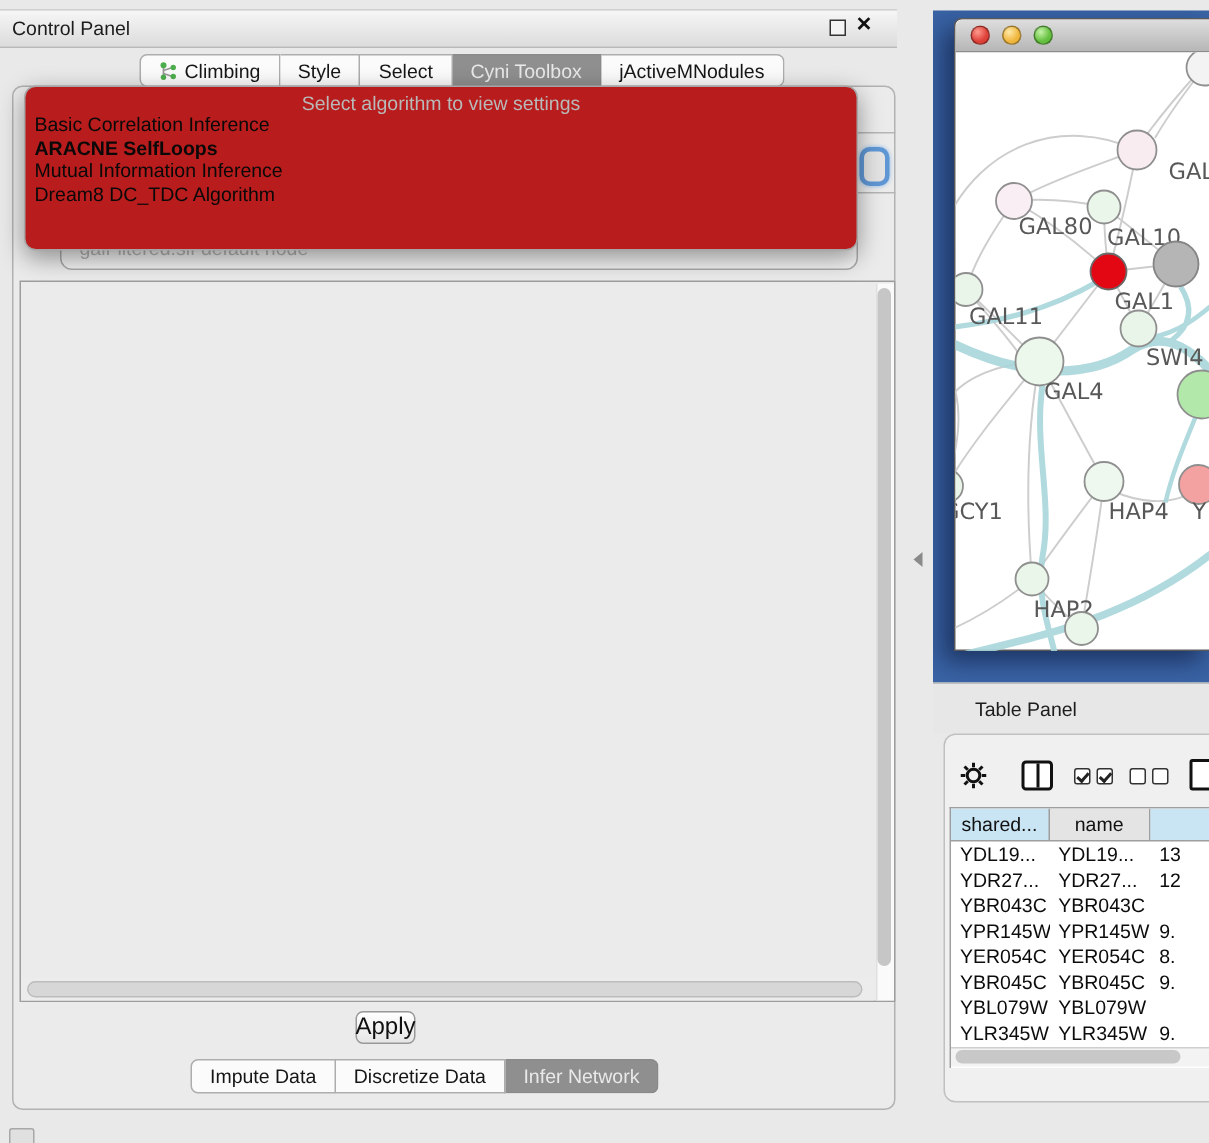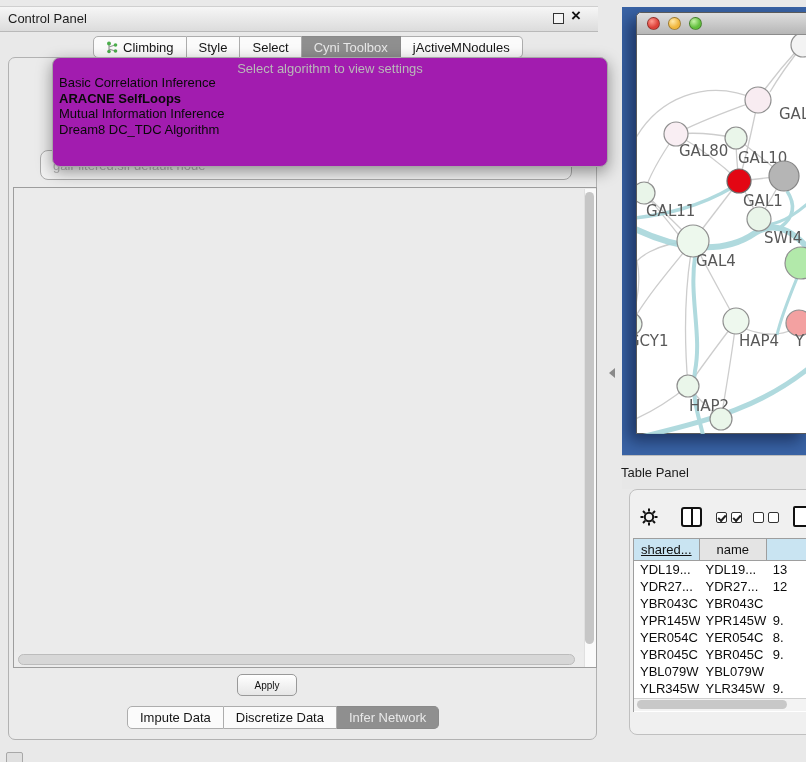--- a/index.html
+++ b/index.html
@@ -29,23 +29,23 @@
 
   
   .frag-line { height:1px; background:#b5b5b5; z-index:4; }
   .frag-combo-ring { left:573px; top:98px; width:20px; height:26px; border:3px solid #5f97d5;
     border-radius:7px; background:#e3e3e3; z-index:4; box-shadow:0 0 3px #86b6e8; }
   .behind-combo { left:40px; top:150px; width:532px; height:30px; background:#f2f2f2;
     border:1px solid #ababab; border-radius:8px; z-index:3; color:#b3b3b3;
     line-height:30px; padding-left:12px; }
 
   
-  .overlay { left:16px; top:57px; width:556px; height:110px; background:#a21caf;
+  .overlay { left:16px; top:57px; width:556px; height:110px; background:#b91c1c;
     border:1px solid #a6a6a6; border-radius:8px; z-index:50;
-    box-shadow:0 5px 16px rgba(0,0,0,.40); overflow:hidden;margin-left:36px; }
+    box-shadow:0 5px 16px rgba(0,0,0,.40); overflow:hidden; }
   .overlay-title { text-align:center; color:#b9b9b9; font-size:13px; margin-top:3px; height:14px; }
   .algo-item { padding-left:6px; line-height:15.5px; font-size:13px; color:#090909; white-space:nowrap; }
   .algo-item.bold { font-weight:bold; }
 
   
   .vp { left:13px; top:187px; width:584px; height:481px; border:1px solid #9d9d9d;
     background:#ebebeb; z-index:2; }
   .group { position:absolute; border:1px solid #b4b4b4; border-radius:4px; }
   .group-title { position:absolute; top:-8px; left:8px; background:#ebebeb; padding:0 4px;
     font-size:13px; white-space:nowrap; }
@@ -87,23 +87,23 @@
     border-left:1px solid #d8d8d8; }
   .attr-thumb { left:551px; top:590px; width:10px; height:54px; background:#c2c2c2; border-radius:5px; }
 
   .v-scroll { left:584px; top:189px; width:12px; height:478px; background:#fafafa;
     border-left:1px solid #e0e0e0; z-index:6; }
   .v-thumb { left:585px; top:192px; width:9px; height:452px; background:#c6c6c6; border-radius:5px; z-index:7; }
   .h-scroll { left:14px; top:652px; width:569px; height:15px; background:#ececec; z-index:6; }
   .h-thumb { left:18px; top:654px; width:557px; height:11px; background:#d7d7d7;
     border:1px solid #bcbcbc; border-radius:6px; z-index:7; }
 
-  .apply-btn { left:237px; top:674px; width:60px; height:22px;
+  .apply-btn { left:237px; top:674px; width:40px; height:22px;
     background:linear-gradient(#ffffff,#e6e6e6); border:1px solid #999;
-    border-radius:5px; font-size:10px; color:#111; display:flex; align-items:center;
+    border-radius:5px; font-size:16px; color:#111; display:flex; align-items:center;
     justify-content:center; z-index:2; }
 
   .bottom-tabbar { left:127px; top:706px; height:23px; display:flex; z-index:2; }
 
   .corner-chip { left:6px; top:752px; width:17px; height:12px; background:#e0e0e0;
     border:1px solid #a8a8a8; border-radius:2px; }
 
   
   .gutter-grip { left:609px; top:368px; width:0; height:0; border-top:5px solid transparent;
     border-bottom:5px solid transparent; border-right:6px solid #8a8a8a; }
@@ -119,21 +119,21 @@
   .tl { width:13px; height:13px; border-radius:50%; border:1px solid rgba(0,0,0,.35); }
   .tl.red { background:radial-gradient(circle at 35% 30%, #ff9a8e, #dd4038 60%); }
   .tl.yellow { background:radial-gradient(circle at 35% 30%, #ffe9a8, #f0b63c 60%); }
   .tl.green { background:radial-gradient(circle at 35% 30%, #c6f3a8, #62bf3d 60%); }
   .net-canvas { position:absolute; left:0; top:22px; width:172px; height:399px; }
   svg text { font-family:"DejaVu Sans", sans-serif; font-size:15px; fill:#585858; }
 
   
   .tp-header { left:622px; top:455px; width:184px; height:34px; background:#e7e7e7;
     border-top:1px solid #bdbdbd; }
-  .tp-title { left:621px; top:465px; font-size:13px; color:#1c1c1c; }
+  .tp-title { left:650px; top:465px; font-size:13px; color:#1c1c1c; }
   .tp-panel { left:629px; top:489px; width:190px; height:246px; background:#f0f0f0;
     border:1px solid #c0c0c0; border-radius:8px; }
   .gear { position:absolute; left:640px; top:508px; }
   .split-icon { position:absolute; left:681px; top:507px; width:21px; height:20px;
     border:2px solid #111; border-radius:3px; background:#fff; }
   .split-icon::after { content:""; position:absolute; left:50%; top:0; width:2px; height:100%;
     background:#111; transform:translateX(-50%); }
   .cbx { position:absolute; width:11px; height:11px; border:1.5px solid #333;
     border-radius:2px; background:#fff; }
   .cbx.checked::after { content:""; position:absolute; left:1px; top:2px; width:6px;
@@ -377,21 +377,21 @@
 </svg>
 <div class="split-icon"></div>
 <div class="cbx checked" style="left:716px; top:512px;"></div>
 <div class="cbx checked" style="left:731px; top:512px;"></div>
 <div class="cbx" style="left:753px; top:512px;"></div>
 <div class="cbx" style="left:768px; top:512px;"></div>
 <div class="page-icon"></div>
 
 <div class="abs tbl">
   <div class="tbl-head" id="tbl-head">
-      <div class="th hl" style="width: 75px; text-decoration: underline;">shared...</div>
+      <div class="th hl" style="width: 75px;">shared...</div>
       <div class="th plain" style="width: 77px;">name</div>
       <div class="th hl" style="width: 48px;"></div>
     </div>
   <div id="tbl-body">
       <div class="tr">
         <div class="td" style="width: 75px;">YDL19...</div>
         <div class="td" style="width: 77px;">YDL19...</div>
         <div class="td" style="width: 48px;">13</div>
       </div>
       <div class="tr">

